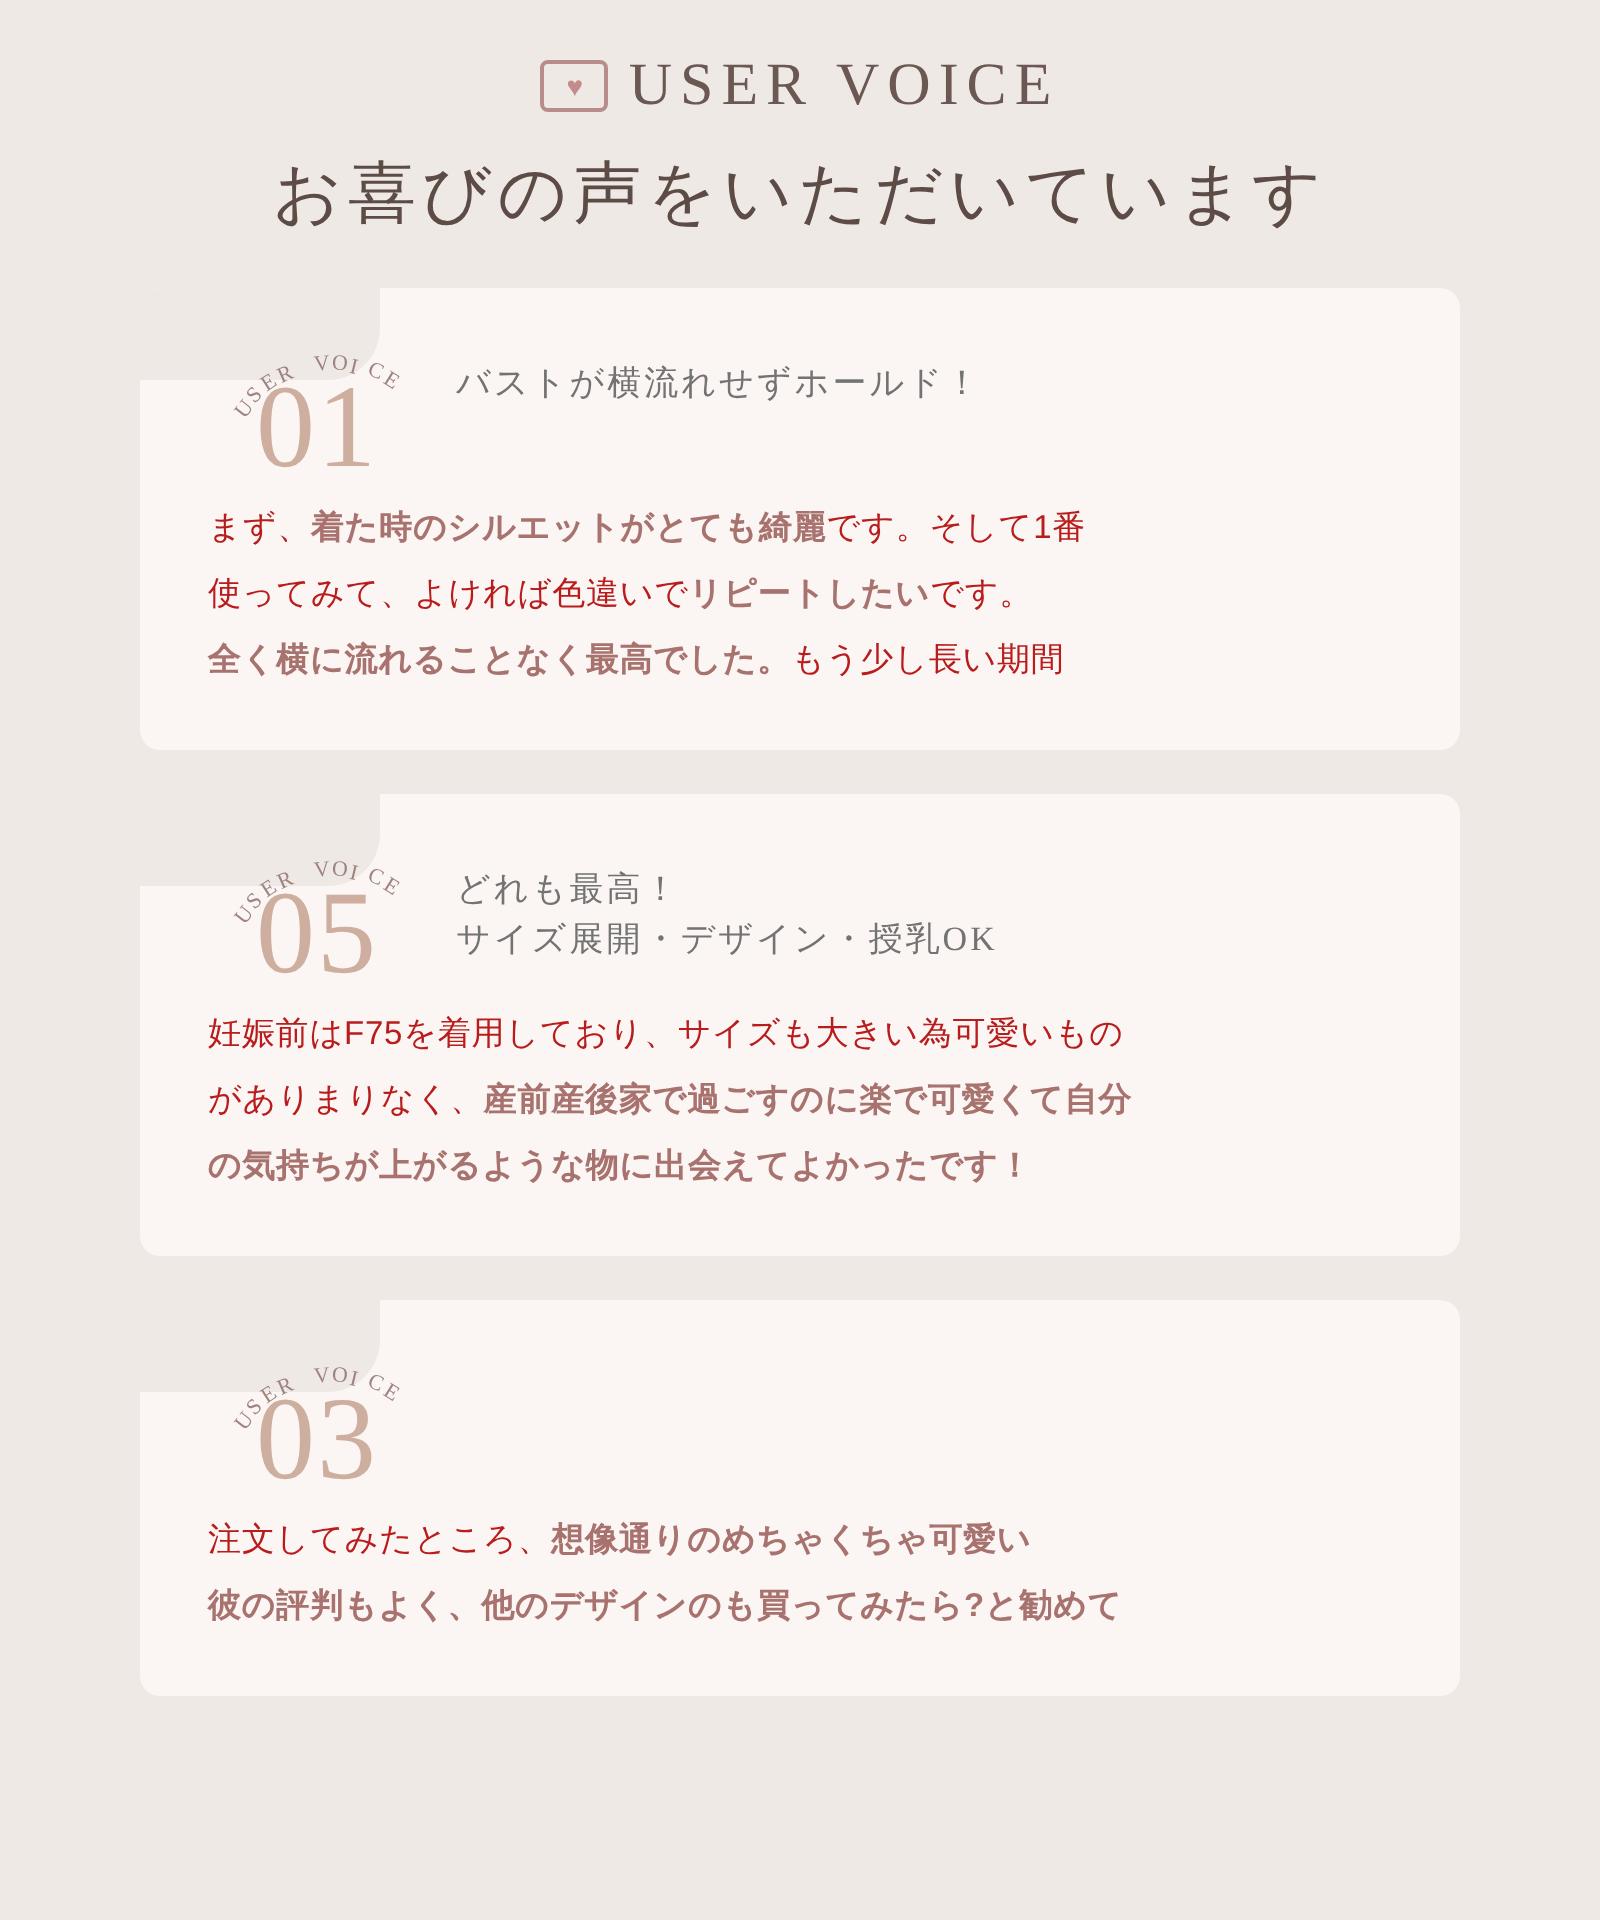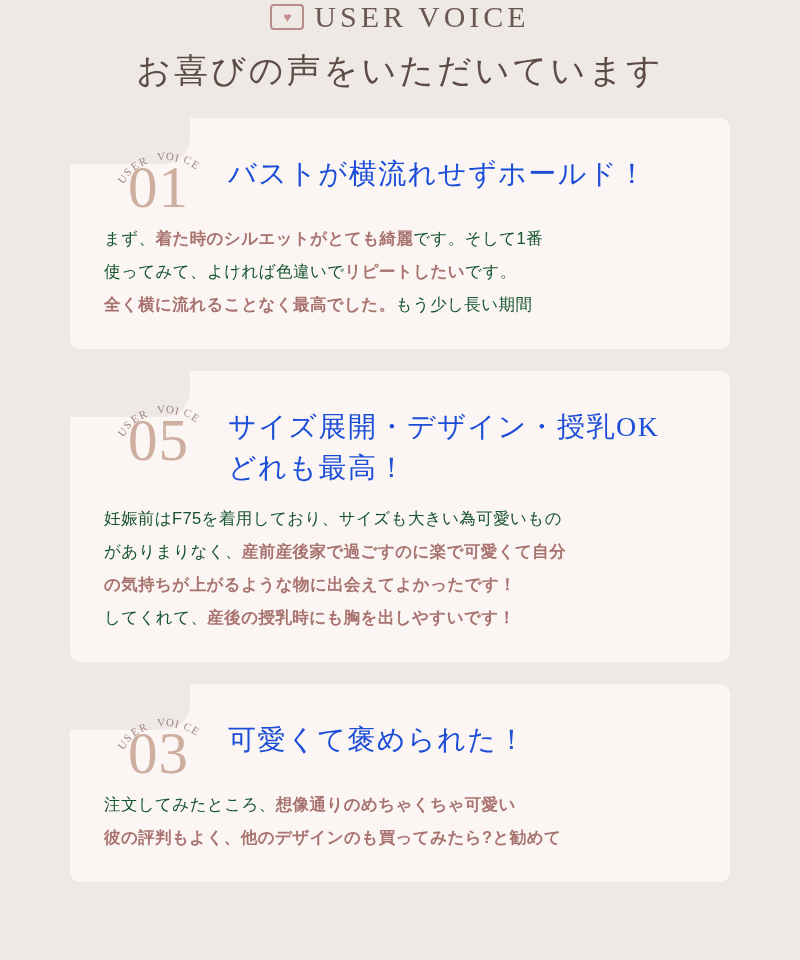--- a/index.html
+++ b/index.html
@@ -16,20 +16,21 @@
   }
   .page {
     width: 800px;
     height: 960px;
     position: relative;
     box-sizing: border-box;
   }
 
   
   .header {
+    padding-top: 26px;
     text-align: center;
   }
   .eyebrow {
     display: flex;
     align-items: center;
     justify-content: center;
     gap: 10px;
   }
   .heart-badge {
     width: 34px;
@@ -129,40 +130,40 @@
     left: 24px;
     top: 14px;
     font-family: "Liberation Serif", serif;
     font-size: 59px;
     line-height: 1;
     color: #cdae9f;
     letter-spacing: 1px;
   }
   .card-title {
     font-family: "Liberation Serif", serif;
-    font-size: 28px;
+    font-size: 17px;
     line-height: 1.45;
-    color: #1d4ed8;
+    color: #737373;
     letter-spacing: 1.5px;
     padding-top: 10px;
     flex: 1 1 auto;
   }
   .card-body {
     margin-top: 14px;
     font-size: 16.5px;
     line-height: 2.0;
     color: #6a5550;
     letter-spacing: 0.4px;
   }
   .card-body .line { display: block; white-space: nowrap; }
   .em {
     color: #a8726f;
     font-weight: bold;
   }
-  .plain { color: #14532d; }
+  .plain { color: #b91c1c; }
 </style>
 </head>
 <body>
 
 <div class="page">
 
   <div class="header">
     <div class="eyebrow">
       <span class="heart-badge"></span>
       <span class="eyebrow-text">USER VOICE</span>
@@ -211,52 +212,48 @@
               <span style="left: 39.8211px; top: 5.82475px; transform: rotate(-14.6667deg);"> </span>
               <span style="left: 48.7948px; top: 4.24244px; transform: rotate(-5.33333deg);">V</span>
               <span style="left: 57.9064px; top: 4.13641px; transform: rotate(4deg);">O</span>
               <span style="left: 66.9145px; top: 5.50949px; transform: rotate(13.3333deg);">I</span>
               <span style="left: 75.5807px; top: 8.3253px; transform: rotate(22.6667deg);">C</span>
               <span style="left: 83.6755px; top: 12.5093px; transform: rotate(32deg);">E</span>
             </div>
             <div class="num">05</div>
           </div>
           <div class="card-title">
+            <div>どれも最高！</div>
             <div>サイズ展開・デザイン・授乳OK</div>
-            <div>どれも最高！</div>
           </div>
         </div>
         <div class="card-body">
           <span class="line"><span class="plain">妊娠前はF75を着用しており、サイズも大きい為可愛いもの</span></span>
           <span class="line"><span class="plain">がありまりなく、</span><span class="em">産前産後家で過ごすのに楽で可愛くて自分</span></span>
           <span class="line"><span class="em">の気持ちが上がるような物に出会えてよかったです！</span></span>
-          <span class="line"><span class="plain">してくれて、</span><span class="em">産後の授乳時にも胸を出しやすいです！</span></span>
         </div>
       </div>
       <div class="card">
         <div class="notch"></div>
         <div class="badge-row">
           <div class="badge">
             <div class="arc">
               <span style="left: 9.8714px; top: 25.523px; transform: rotate(-52deg);">U</span>
               <span style="left: 16.047px; top: 18.8227px; transform: rotate(-42.6667deg);">S</span>
               <span style="left: 23.2275px; top: 13.2127px; transform: rotate(-33.3333deg);">E</span>
               <span style="left: 31.2227px; top: 8.84145px; transform: rotate(-24deg);">R</span>
               <span style="left: 39.8211px; top: 5.82475px; transform: rotate(-14.6667deg);"> </span>
               <span style="left: 48.7948px; top: 4.24244px; transform: rotate(-5.33333deg);">V</span>
               <span style="left: 57.9064px; top: 4.13641px; transform: rotate(4deg);">O</span>
               <span style="left: 66.9145px; top: 5.50949px; transform: rotate(13.3333deg);">I</span>
               <span style="left: 75.5807px; top: 8.3253px; transform: rotate(22.6667deg);">C</span>
               <span style="left: 83.6755px; top: 12.5093px; transform: rotate(32deg);">E</span>
             </div>
             <div class="num">03</div>
           </div>
-          <div class="card-title">
-            <div>可愛くて褒められた！</div>
-          </div>
         </div>
         <div class="card-body">
           <span class="line"><span class="plain">注文してみたところ、</span><span class="em">想像通りのめちゃくちゃ可愛い</span></span>
           <span class="line"><span class="em">彼の評判もよく、他のデザインのも買ってみたら?と勧めて</span></span>
         </div>
       </div>
     </div>
 
 </div>
 

